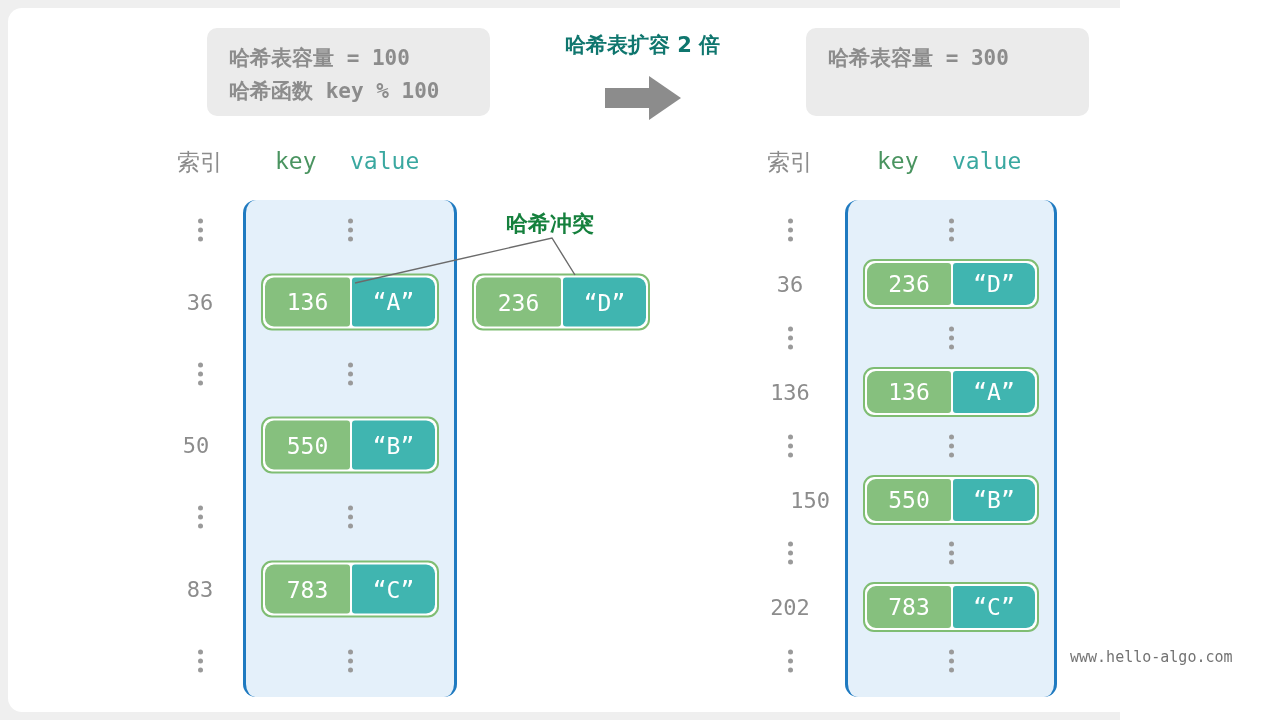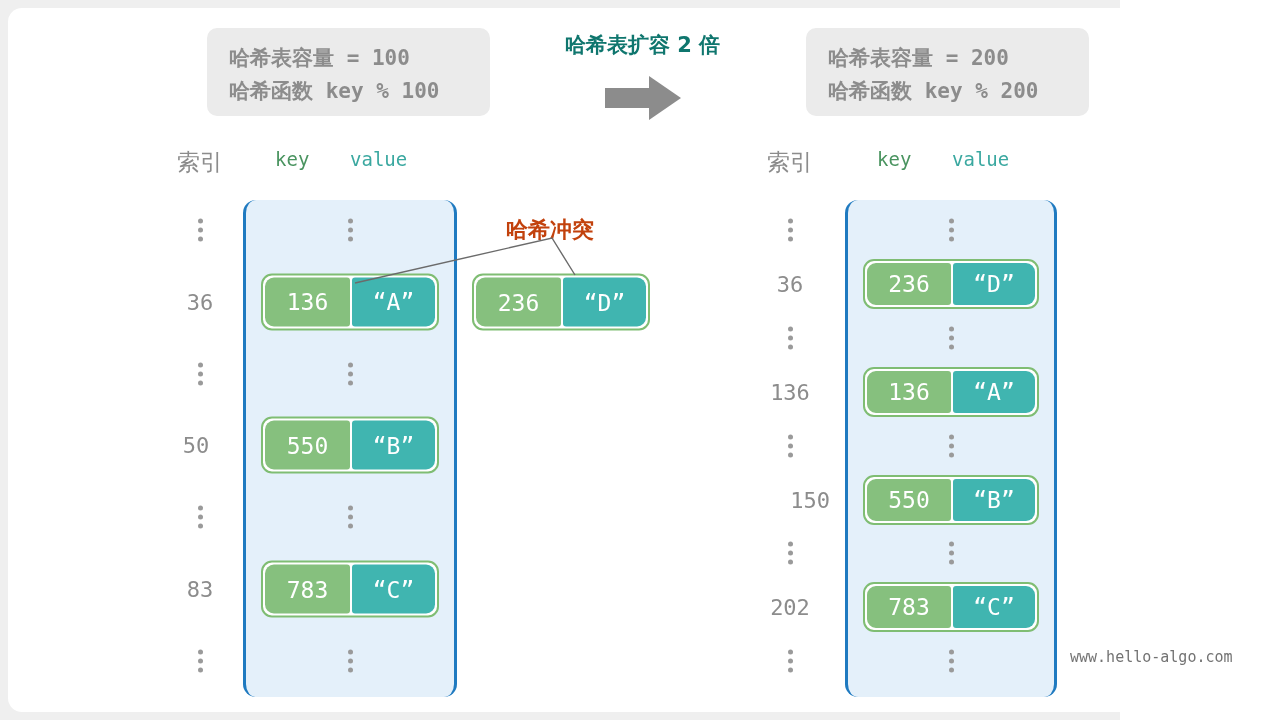--- a/index.html
+++ b/index.html
@@ -65,21 +65,21 @@
     position: absolute;
     left: 605px;
     top: 76px;
     width: 76px;
     height: 44px;
   }
 
   
   .col-head {
     position: absolute;
-    font-size: 19px;
+    font-size: 23px;
     font-family: "DejaVu Sans Mono", "Liberation Mono", monospace;
     white-space: pre;
   }
   .head-index {
     color: #8c8c8c;
     font-family: "DejaVu Sans", "Liberation Sans", sans-serif;
     font-size: 23px;
   }
   .head-key   { color: #4a9460; }
   .head-value { color: #3aa8a0; }
@@ -153,26 +153,26 @@
   .pair .vbox {
     background: #40b5b0;
     border-radius: 3px 9px 9px 3px;
     margin-left: 2px;
   }
 
   
   #collision-label {
     position: absolute;
     left: 464px;
-    top: 215px;
+    top: 209px;
     width: 172px;
     text-align: center;
     font-size: 22px;
     font-weight: bold;
-    color: #c2410c;
+    color: #15803d;
     white-space: pre;
   }
   #collision-lines {
     position: absolute;
     left: 300px;
     top: 235px;
     width: 300px;
     height: 60px;
     overflow: visible;
   }
@@ -198,22 +198,21 @@
     <div class="info-line">哈希表容量 = 100</div>
     <div class="info-line">哈希函数 key % 100</div>
   </div>
 
   <div id="transform-label">哈希表扩容 2 倍</div>
   <svg id="transform-arrow" viewBox="0 0 76 44">
     <polygon points="0,12 44,12 44,0 76,22 44,44 44,32 0,32" fill="#8c8c8c"></polygon>
   </svg>
 
   <div class="info-box" id="info-right">
-    <div class="info-line">哈希表容量 = 200</div>
-    <div class="info-line">哈希函数 key % 200</div>
+    <div class="info-line">哈希表容量 = 300</div>
   </div>
 
   <div class="col-head head-index" style="left:160px; top:147px; width:80px; text-align:center;">索引</div>
   <div class="col-head head-key" style="left:275px; top:148px;">key</div>
   <div class="col-head head-value" style="left:350px; top:148px;">value</div>
 
   <div class="col-head head-index" style="left:750px; top:147px; width:80px; text-align:center;">索引</div>
   <div class="col-head head-key" style="left:877px; top:148px;">key</div>
   <div class="col-head head-value" style="left:952px; top:148px;">value</div>
 

